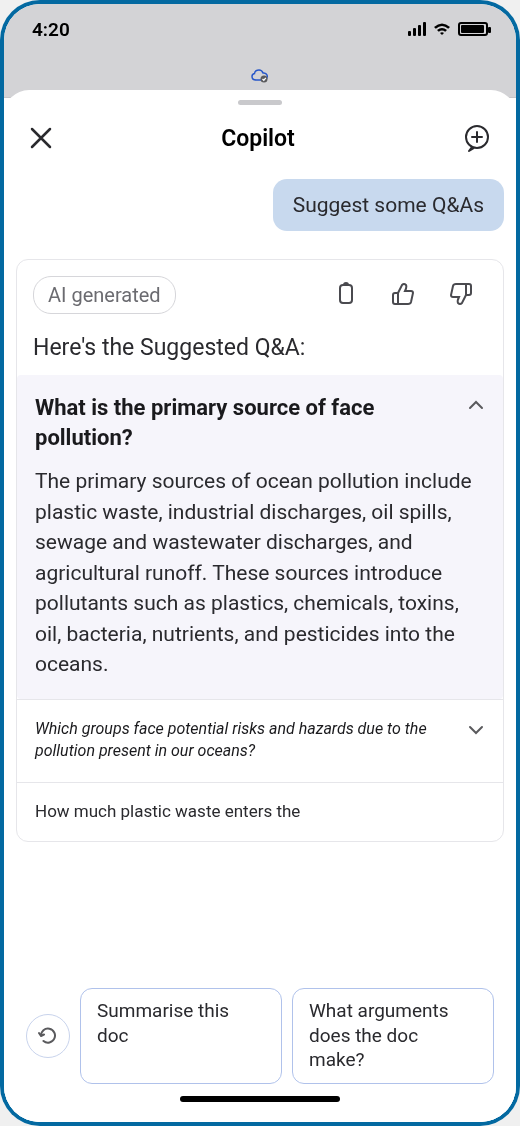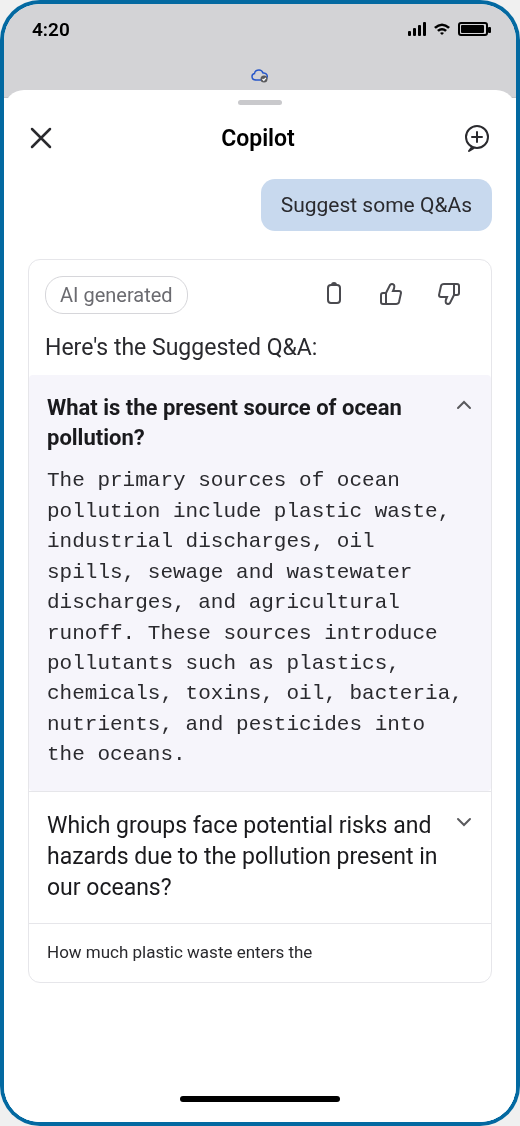--- a/index.html
+++ b/index.html
@@ -53,38 +53,39 @@
     .sheet {
       flex: 1;
       background: #fff;
       border-top-left-radius: 20px;
       border-top-right-radius: 20px;
       margin-top: -8px;
       display: flex;
       flex-direction: column;
       position: relative;
       overflow: hidden;
+      border-radius: 25px;
     }
     .grabber {
       width: 44px;
       height: 5px;
       background: #c9c9cc;
       border-radius: 3px;
       margin: 10px auto 4px;
     }
     .copilot-header {
       display: flex;
       align-items: center;
       justify-content: space-between;
       padding: 14px 24px 18px;
     }
     .close-x { width: 26px; height: 26px; cursor: pointer; }
     .copilot-title { font-size: 23px; font-weight: 600; }
     .plus-chat { width: 30px; height: 30px; cursor: pointer; }
-    .content { flex: 1; padding: 0 24px; overflow: hidden; position: relative; }
+    .content { flex: 1; padding: 0 12px; overflow: hidden; position: relative; }
     .user-bubble {
       float: right;
       background: #c8d9ee;
       color: #2a2a2e;
       padding: 14px 20px;
       border-radius: 14px;
       font-size: 21px;
       margin-top: 8px;
       margin-bottom: 28px;
     }
@@ -107,23 +108,23 @@
       border-radius: 18px;
       padding: 6px 14px;
     }
     .resp-actions { display: flex; gap: 34px; padding-right: 14px; }
     .resp-actions svg { stroke: #4a4a4f; }
     .intro-line { font-size: 23px; color: #2a2a2e; margin-bottom: 14px; }
     .qa-block { background: #f6f5fb; border-radius: 4px; margin: 0 -16px; padding: 18px 18px 20px; }
     .qa-title-row { display: flex; justify-content: space-between; align-items: flex-start; gap: 10px; }
     .qa-title { font-size: 22px; font-weight: 700; color: #1a1a1d; line-height: 1.35; }
     .chevron { flex-shrink: 0; margin-top: 6px; }
-    .qa-answer { font-size: 21px; color: #2a2a2e; margin-top: 14px; line-height: 1.45; font-family: Liberation Mono, monospace; }
+    .qa-answer { font-size: 21px; color: #2a2a2e; margin-top: 14px; line-height: 1.45; }
     .qa-collapsed { margin: 0 -16px; padding: 18px 18px 20px; border-top: 1px solid #e6e6ea; }
-    .qa-collapsed .qa-title { font-weight: 400; font-size: 23px; }
+    .qa-collapsed .qa-title { font-weight: 400; font-size: 16px; font-style: italic; }
     .fade-out {
       position: absolute;
       bottom: 0; left: 0; right: 0; height: 50px;
       background: linear-gradient(to bottom, rgba(255,255,255,0), rgba(255,255,255,1));
       pointer-events: none;
     }
     .bottom-area { background: #fff; padding: 10px 22px 14px; }
     .suggestions-row { display: flex; gap: 10px; align-items: stretch; margin-bottom: 12px; }
     .refresh-btn {
       width: 44px; height: 44px;
@@ -232,21 +233,21 @@
               <svg width="24" height="24" viewBox="0 0 24 24" fill="none" stroke-width="2">
                   <path d="M17 2 L20 2 Q22 2 22 4 L22 11 Q22 13 20 13 L17 13 Z M17 13 L13 21 Q11 23 9 21 Q8 19 10 15 L4 15 Q2 15 2 13 L4 4 Q4.5 2 7 2 L17 2"></path>
                 </svg>
             </div>
           </div>
 
           <div class="intro-line">Here's the Suggested Q&amp;A:</div>
 
           <div class="qa-block">
             <div class="qa-title-row">
-              <div class="qa-title">What is the present source of ocean pollution?</div>
+              <div class="qa-title">What is the primary source of face pollution?</div>
               <svg class="chevron" width="18" height="12" viewBox="0 0 18 12">
                   <path d="M3 9 L9 3 L15 9" stroke="#5a5a5d" stroke-width="2" fill="none" stroke-linecap="round"></path>
                 </svg>
             </div>
             <div class="qa-answer">The primary sources of ocean pollution include plastic waste, industrial discharges, oil spills, sewage and wastewater discharges, and agricultural runoff. These sources introduce pollutants such as plastics, chemicals, toxins, oil, bacteria, nutrients, and pesticides into the oceans.</div>
           </div>
 
           <div class="qa-collapsed">
             <div class="qa-title-row">
               <div class="qa-title">Which groups face potential risks and hazards due to the pollution present in our oceans?</div>
@@ -258,19 +259,28 @@
 
           <div class="qa-collapsed" style="border-top:1px solid #e6e6ea;">
             <div class="cutoff" style="padding:0">How much plastic waste enters the</div>
           </div>
         </div>
 
         <div class="fade-out"></div>
       </div>
 
       <div class="bottom-area">
+        <div class="suggestions-row">
+          <div class="refresh-btn">
+            <svg width="20" height="20" viewBox="0 0 20 20">
+                <path d="M3 10 A7 7 0 1 1 5.5 15 M3 10 L1 7 M3 10 L6 8.5" fill="none" stroke="#5a5a5d" stroke-width="2" stroke-linecap="round"></path>
+              </svg>
+          </div>
+          <div class="sugg-pill">Summarise this doc</div>
+          <div class="sugg-pill">What arguments does the doc make?</div>
+        </div>
 
 
         <div class="home-indicator"></div>
       </div>
     </div>
   </div>
 </div>
 
 </body></html>

